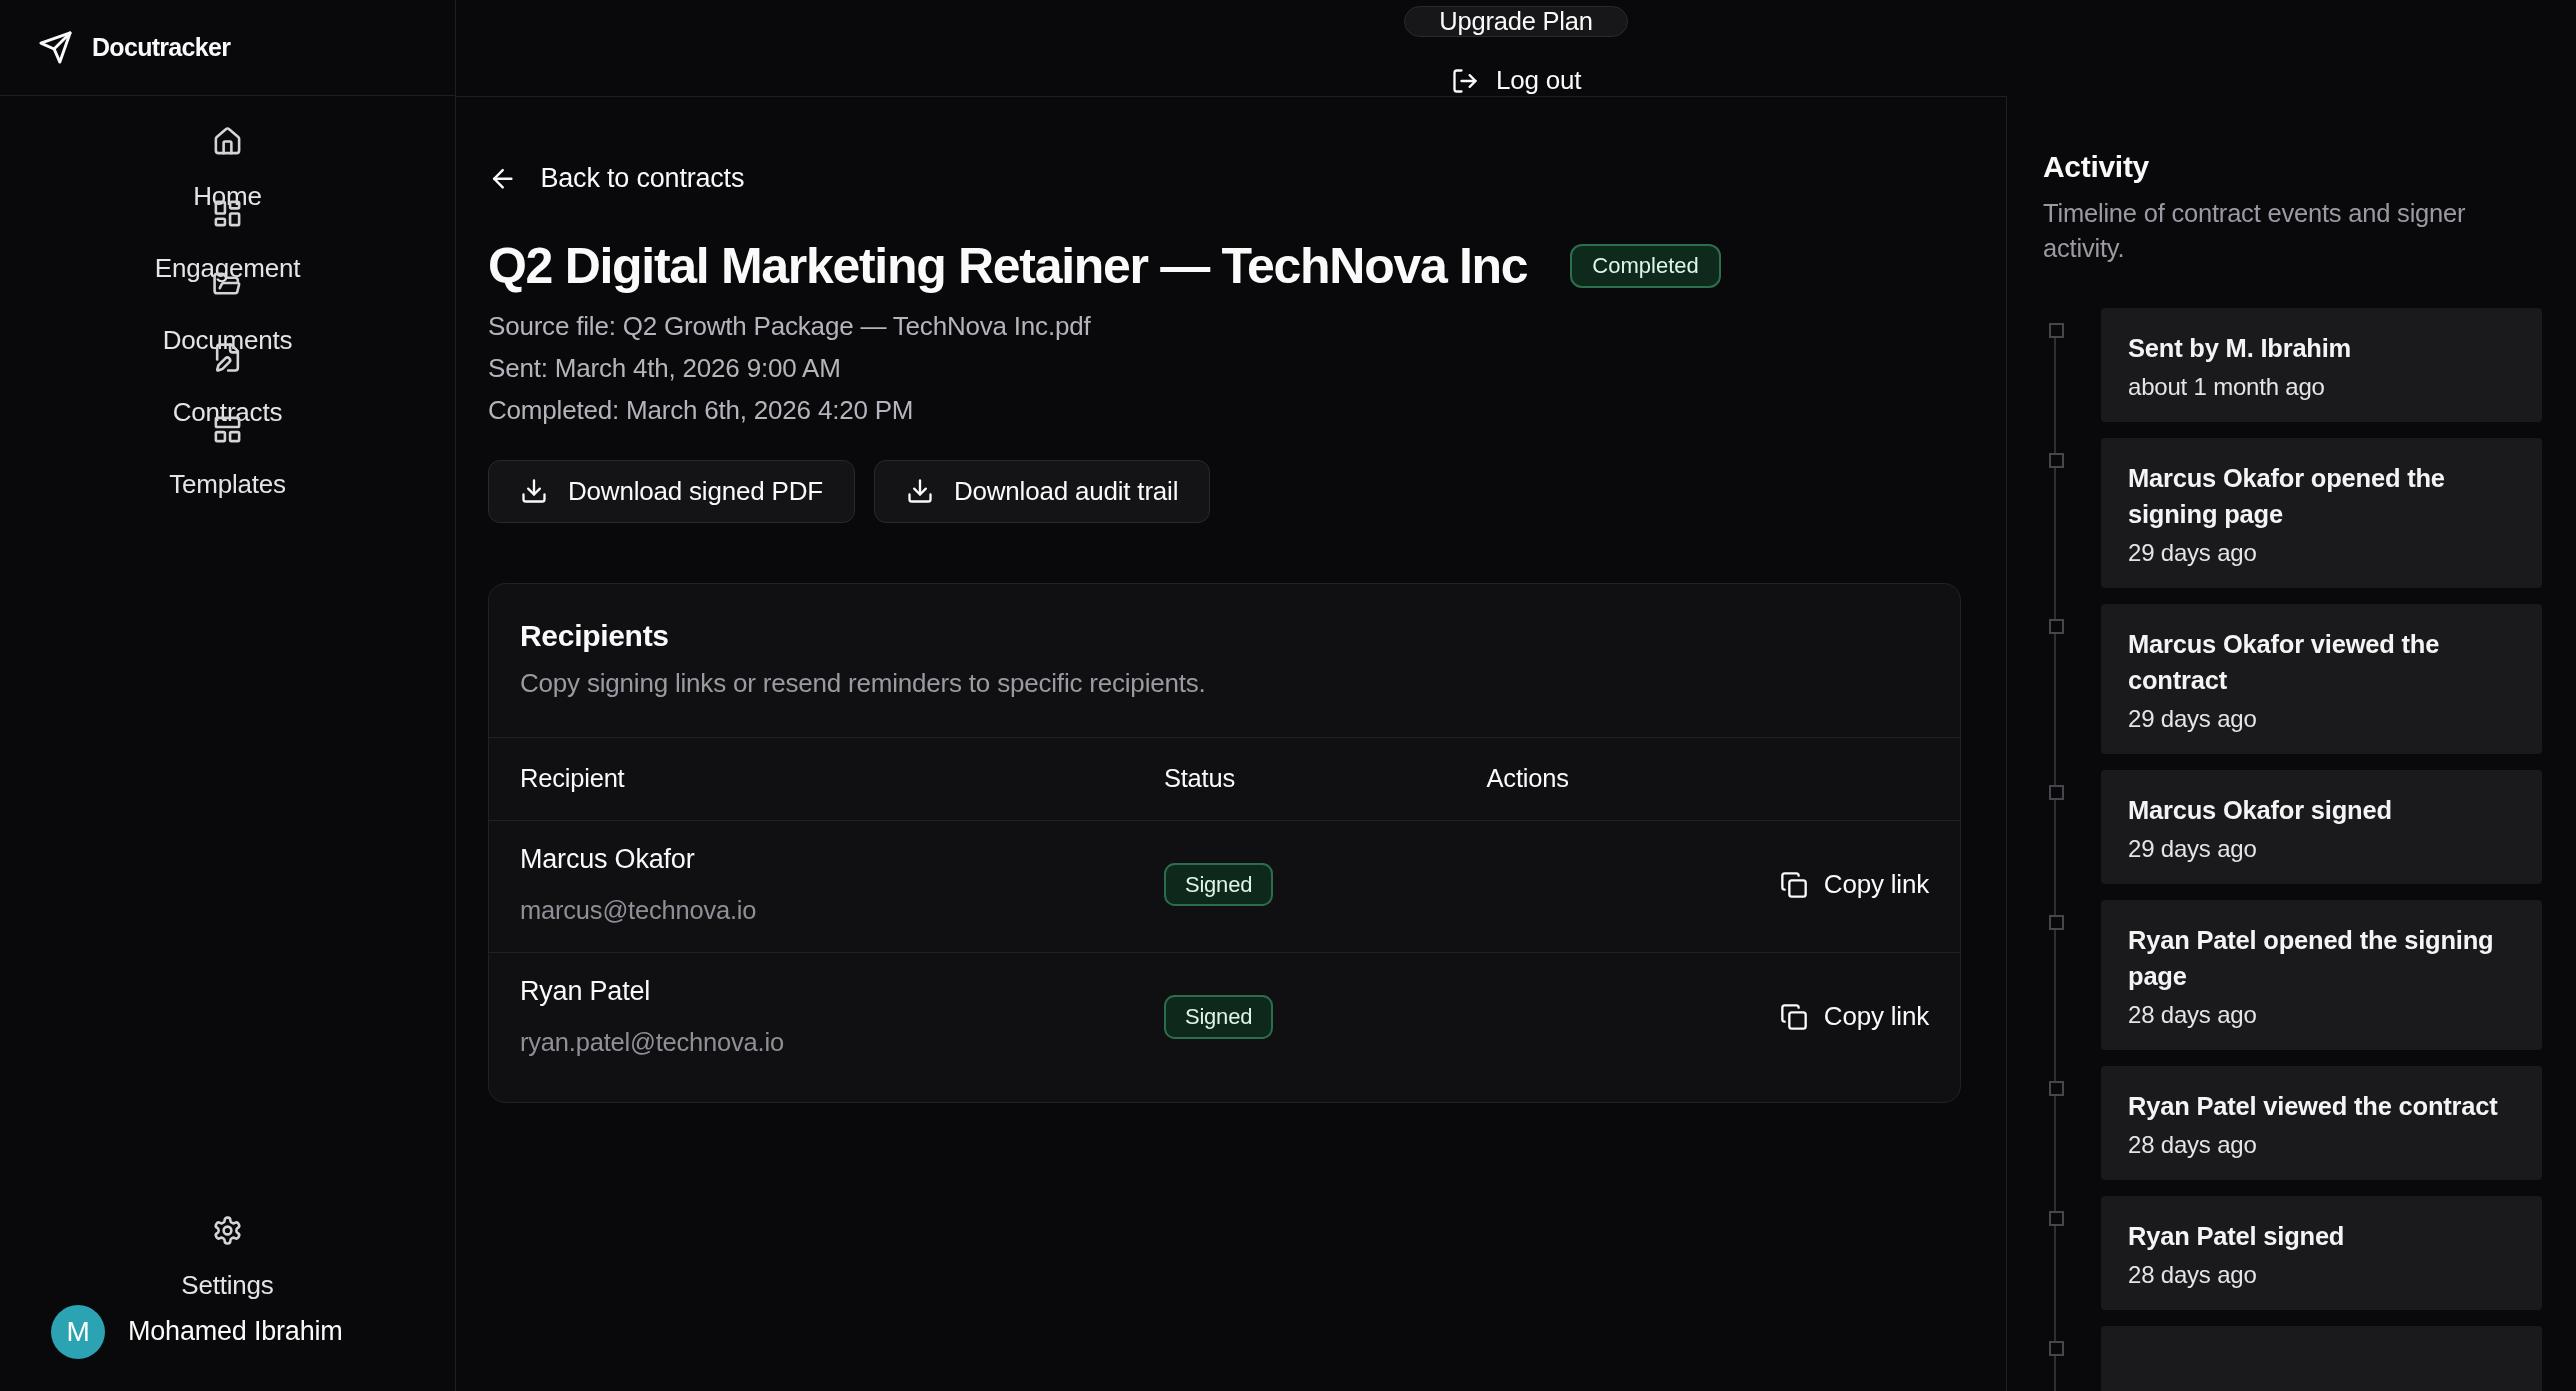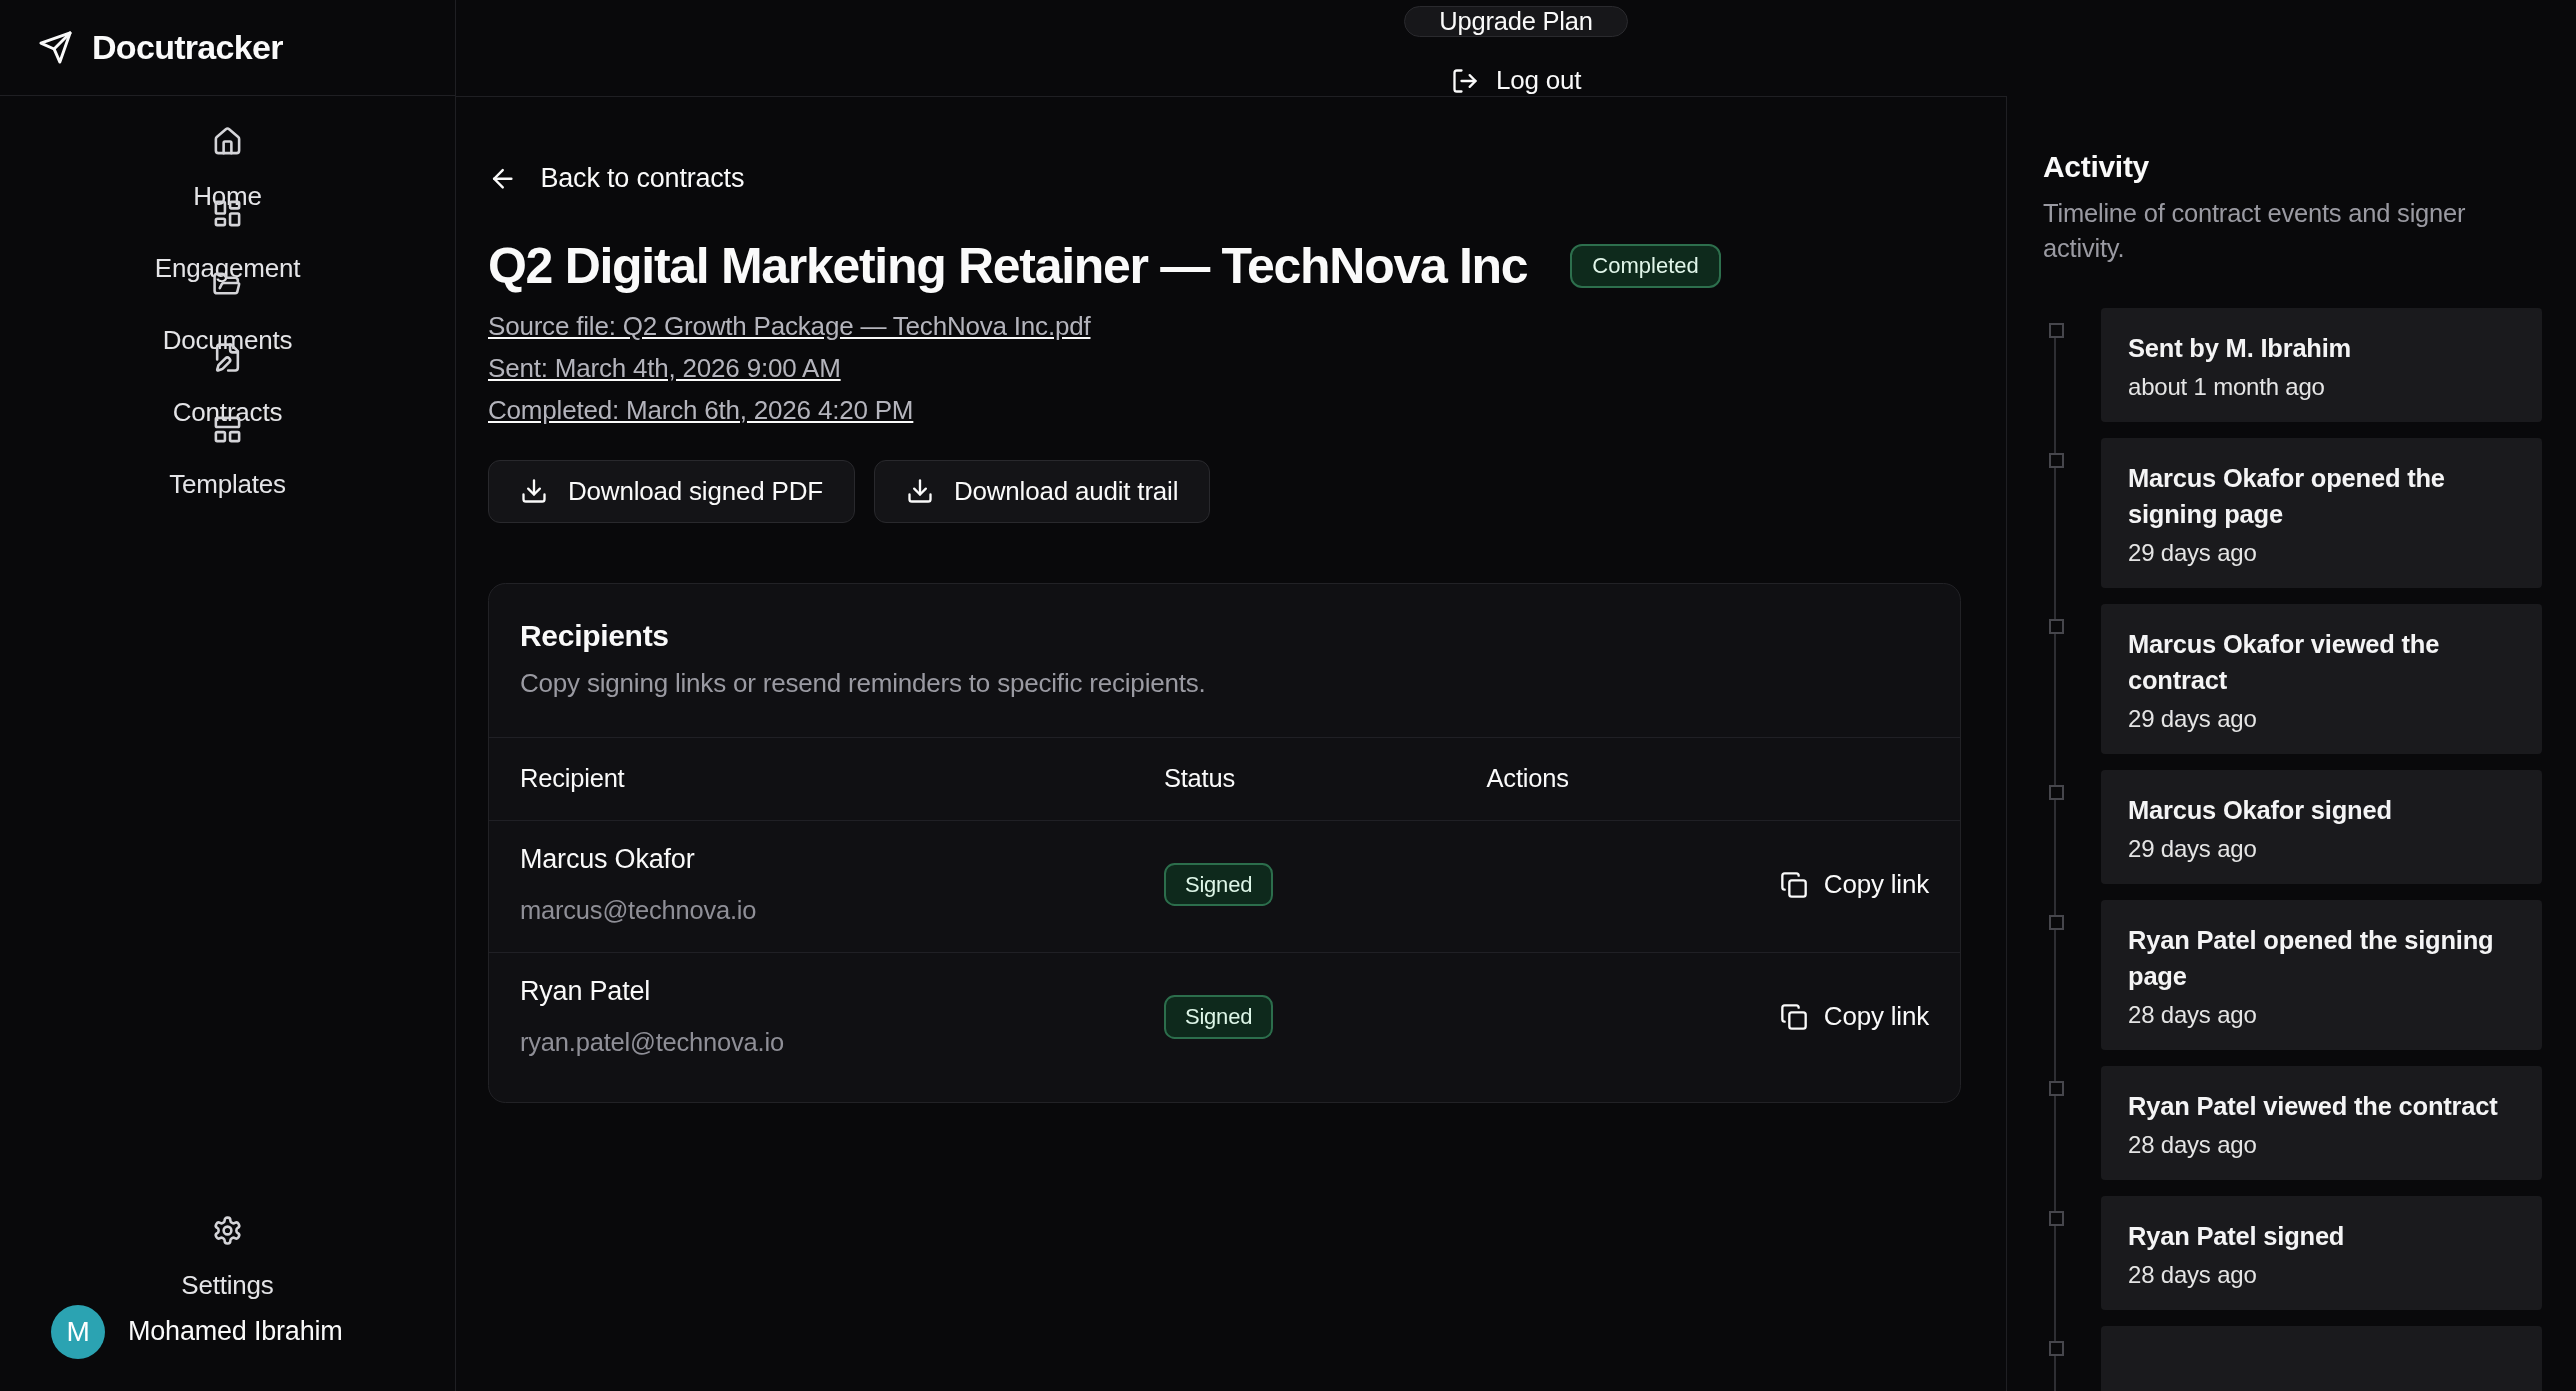--- a/index.html
+++ b/index.html
@@ -9,21 +9,21 @@
     color:#fafafa;
     font-family:"Liberation Sans","DejaVu Sans",sans-serif;
     display:flex;
     letter-spacing:-0.2px;
   }
   svg { display:block; stroke:currentColor; fill:none; stroke-width:2; stroke-linecap:round; stroke-linejoin:round; }
 
   
   .sidebar { width:456px; min-width:456px; border-right:1.3px solid #1f1f23; display:flex; flex-direction:column; }
   .logo-row { height:96px; border-bottom:1.3px solid #1f1f23; display:flex; align-items:center; padding:0 38px; gap:19px; }
-  .logo-row .brand { font-size:34px; font-weight:700; letter-spacing:-0.7px; }
+  .logo-row .brand { font-size:25px; font-weight:700; letter-spacing:-0.7px; }
   .logo-icon { width:35px; height:35px; color:#fafafa; }
   .nav { padding:30px 21.5px; flex:1; }
   .nav-item { display:flex; align-items:center; gap:24px; height:66px; padding:0 29.5px; margin-bottom:6px; border-radius:12px; font-size:26px; color:#e4e4e7; cursor:pointer;flex-direction:column; }
   .nav-item .ic { width:31px; height:31px; color:#d4d4d8; }
   .sidebar-bottom { padding:0 21.5px 20px 21.5px; }
   .user-row { display:flex; align-items:center; gap:23px; padding:13.4px 29.5px; margin-top:10.7px; }
   .avatar { width:54px; height:54px; border-radius:50%; background:#2ba3b2; color:#ffffff; display:flex; align-items:center; justify-content:center; font-size:28px; font-weight:500; }
   .user-name { font-size:27px; color:#fafafa; }
 
   
@@ -38,21 +38,21 @@
 
   .main-row { flex:1; display:flex; min-height:0; }
 
   
   .main { flex:1; min-width:0; border-top:1.3px solid #1f1f23; padding:66px 44px 0 32px; }
   .back-row { display:flex; align-items:center; gap:23px; font-size:27px; color:#fafafa; cursor:pointer; width:fit-content; }
   .back-row .ic { width:29.5px; height:29.5px; }
   .title-row { display:flex; align-items:center; gap:43px; margin-top:43px; }
   h1 { font-size:50px; font-weight:700; letter-spacing:-1.3px; white-space:nowrap; }
   .badge { display:inline-block; font-size:22px; padding:7.4px 20px; border-radius:12px; background:#0e2a1c; border:2px solid #2d6f4d; color:#e0f5e9; letter-spacing:0; }
-  .meta { margin-top:14.8px;text-decoration:underline; }
+  .meta { margin-top:14.8px; }
   .meta div { font-size:26px; line-height:32px; color:#b4b4bc; margin-bottom:10px; }
   .actions-row { display:flex; gap:19px; margin-top:34px; }
   .dl-btn { display:flex; align-items:center; gap:20px; height:63px; padding:0 31px; border-radius:12px; background:#141417; border:1.3px solid #29292d; color:#fafafa; font-size:26px; font-family:inherit; letter-spacing:-0.2px; cursor:pointer; }
   .dl-btn .ic { width:28px; height:28px; }
 
   
   .card { margin-top:60px; max-width:1473px; background:#101013; border:1.3px solid #222226; border-radius:17.4px; overflow:hidden; }
   .card-head { padding:35px 31px 38px 31px; }
   .card-title { font-size:30px; font-weight:700; letter-spacing:-0.3px; }
   .card-sub { margin-top:14.8px; font-size:26px; color:#9a9aa2; }

